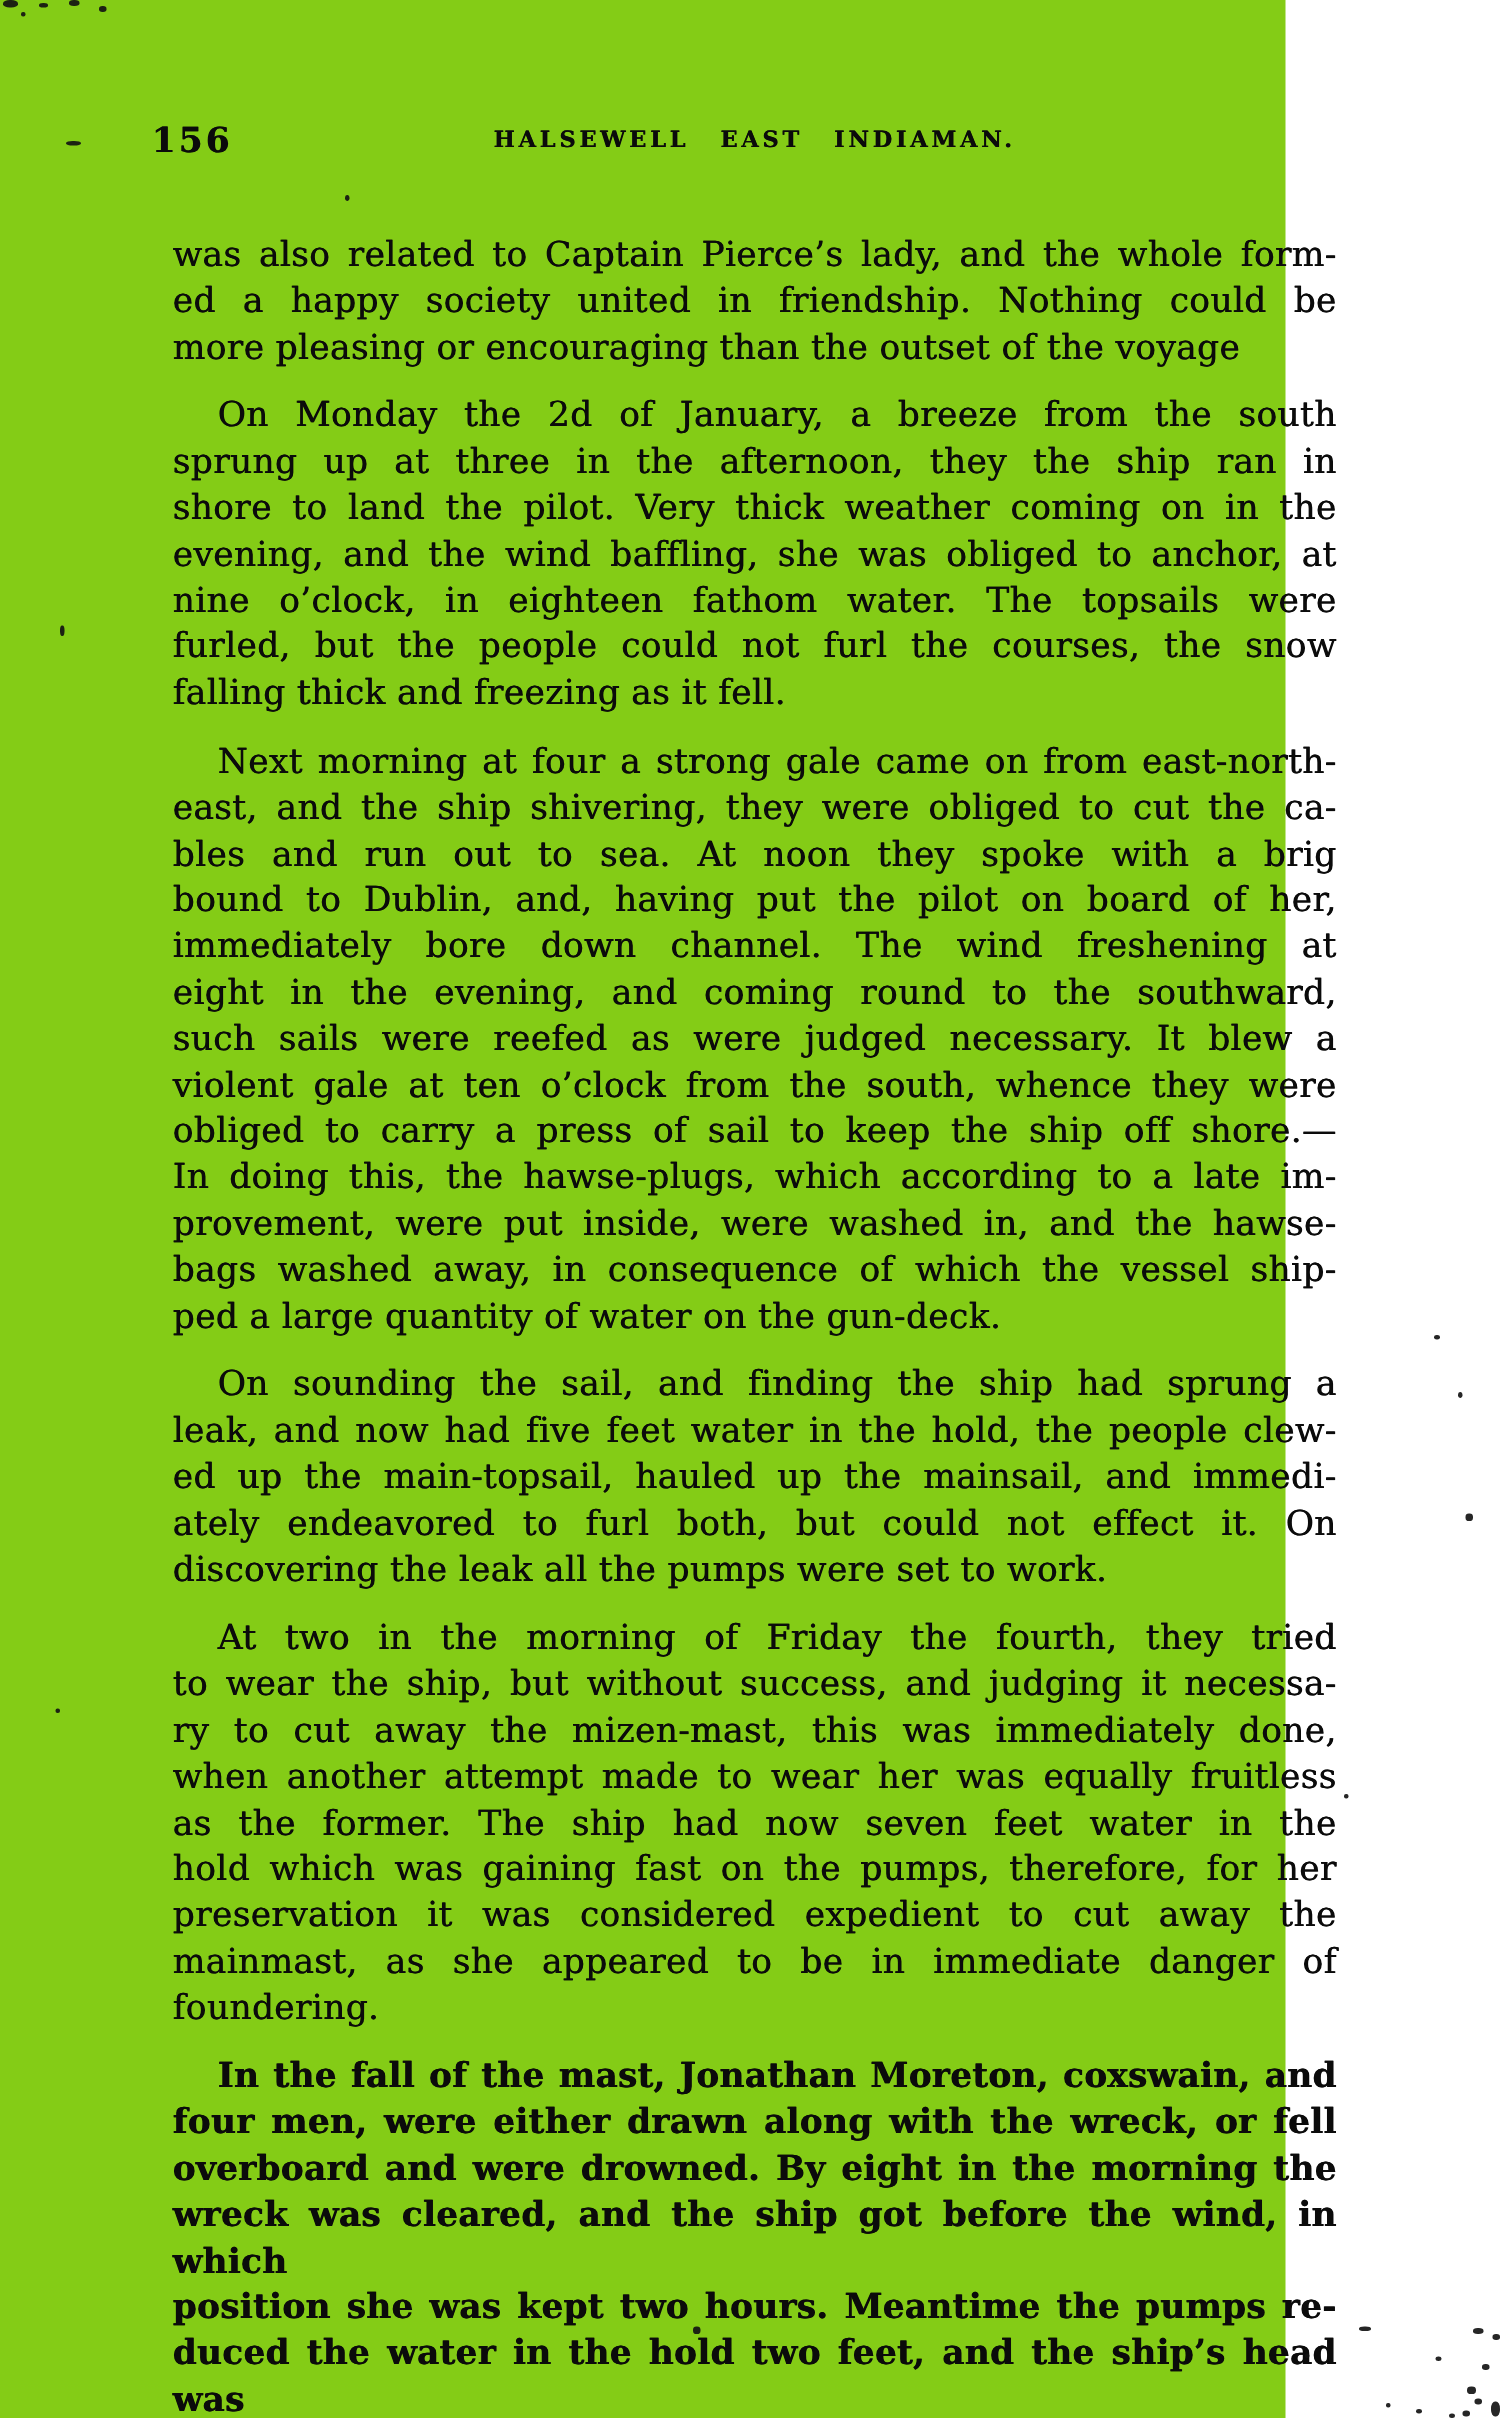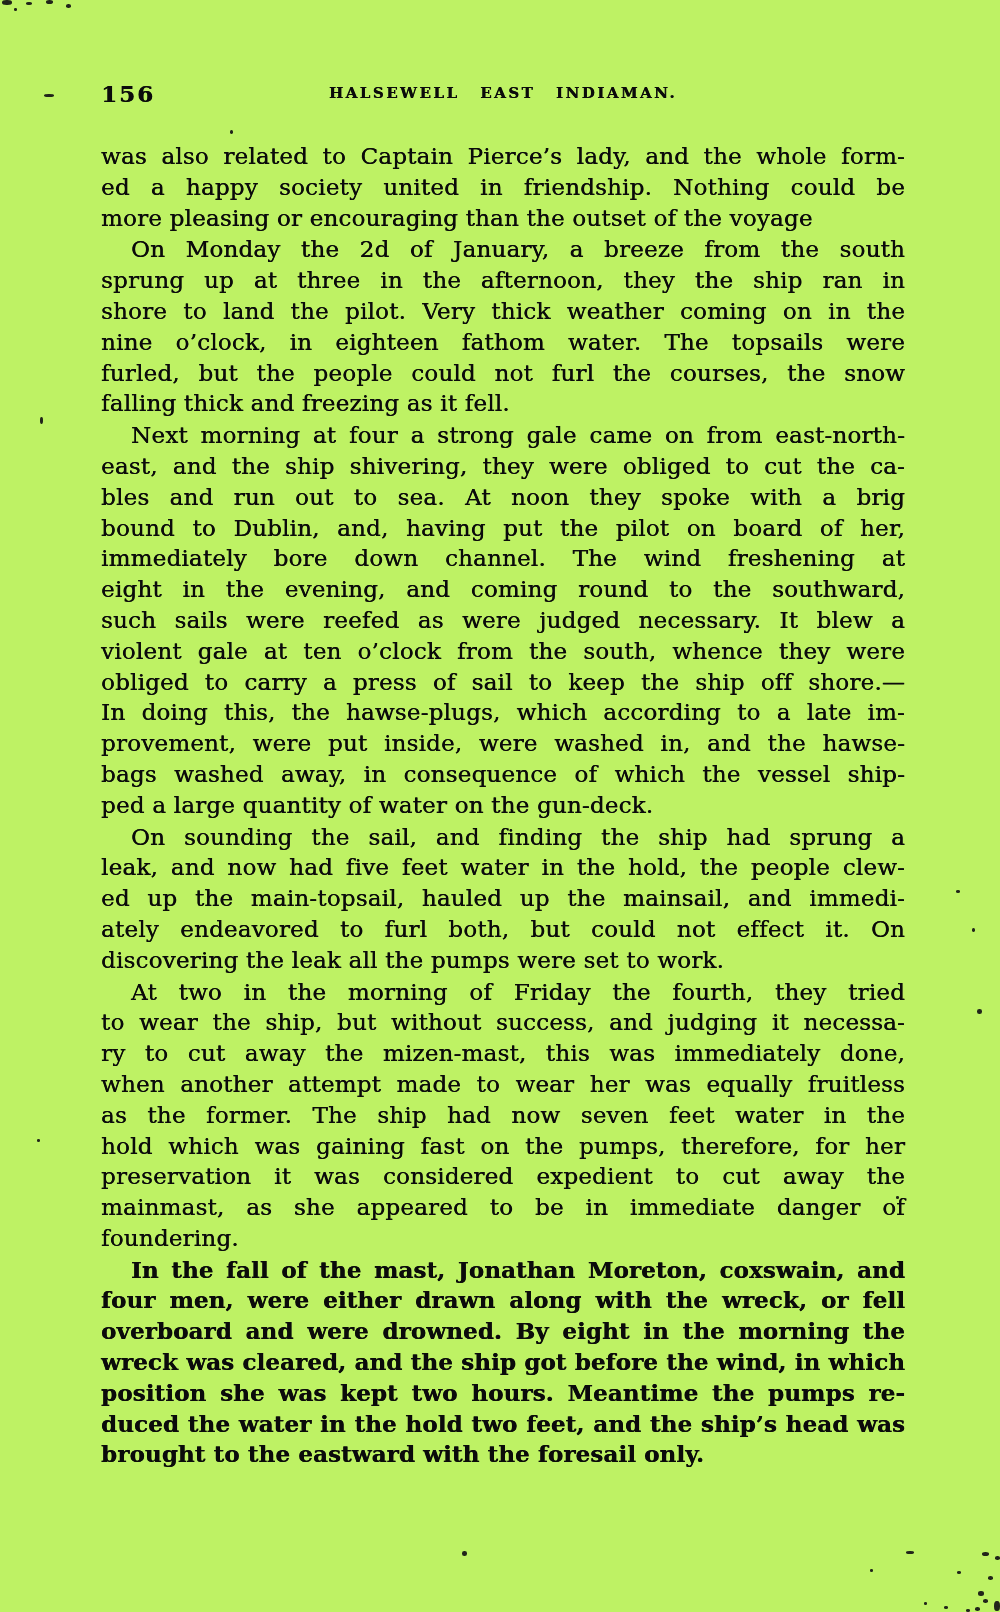--- a/index.html
+++ b/index.html
@@ -3,22 +3,22 @@
 <meta charset="utf-8">
 <style>
   html, body {
     margin: 0; padding: 0;
     width: 1000px; height: 1612px;
     overflow: hidden;
     background: #ffffff;
   }
   .page {
     position: absolute; inset: 0;
-    width: 1000px; height: 1612px;
-    background: #bef264;
+    width: 857px; height: 1612px;
+    background: #84cc16;
     color: #0b0b0b;
     font-family: "DejaVu Serif", "Liberation Serif", serif;
   }
   .pagenum {
     position: absolute;
     left: 101px; top: 80px;
     font-size: 23px;
     font-weight: bold;
     letter-spacing: 2px;
     text-shadow: 0.4px 0 0 currentColor;
@@ -36,21 +36,21 @@
   }
   .body-text {
     position: absolute;
     left: 100px; top: 140px;
     width: 806px;
     font-size: 23px;
     line-height: 30.8px;
     letter-spacing: 0.2px;
     text-shadow: 0.35px 0 0 currentColor;
   }
-  .para { margin: 1px; }
+  .para { margin: 15px; }
   
   .para:last-child { font-weight: bold; letter-spacing: 0.1px; }
   .line {
     text-align: justify;
     text-align-last: justify;
   }
   .line.last { text-align-last: left; }
   
   .para:not(:first-child) .line.first { padding-left: 30px; }
   .speck {
@@ -72,20 +72,21 @@
   <div class="body-text" id="paragraphs">
       <div class="para">
         <div class="line first">was also related to Captain Pierce’s lady, and the whole form-</div>
         <div class="line">ed a happy society united in friendship. Nothing could be</div>
         <div class="line last">more pleasing or encouraging than the outset of the voyage</div>
       </div>
       <div class="para">
         <div class="line first">On Monday the 2d of January, a breeze from the south</div>
         <div class="line">sprung up at three in the afternoon, they the ship ran in</div>
         <div class="line">shore to land the pilot. Very thick weather coming on in the</div>
+        <div class="line">evening, and the wind baffling, she was obliged to anchor, at</div>
         <div class="line">nine o’clock, in eighteen fathom water. The topsails were</div>
         <div class="line">furled, but the people could not furl the courses, the snow</div>
         <div class="line last">falling thick and freezing as it fell.</div>
       </div>
       <div class="para">
         <div class="line first">Next morning at four a strong gale came on from east-north-</div>
         <div class="line">east, and the ship shivering, they were obliged to cut the ca-</div>
         <div class="line">bles and run out to sea. At noon they spoke with a brig</div>
         <div class="line">bound to Dublin, and, having put the pilot on board of her,</div>
         <div class="line">immediately bore down channel. The wind freshening at</div>

